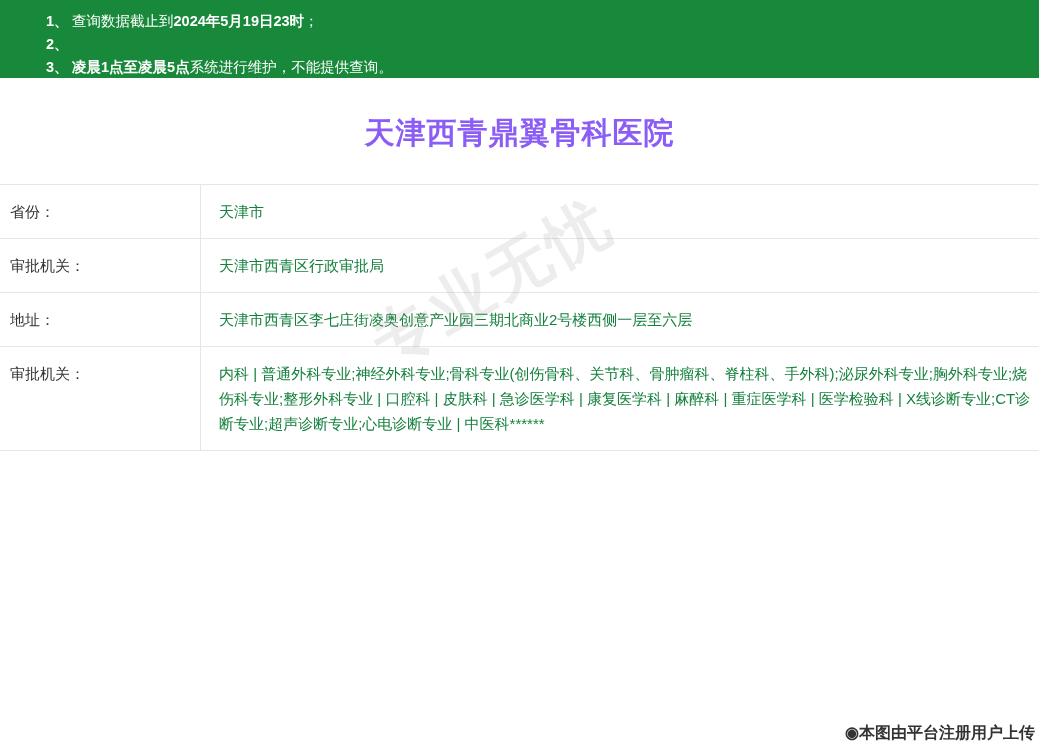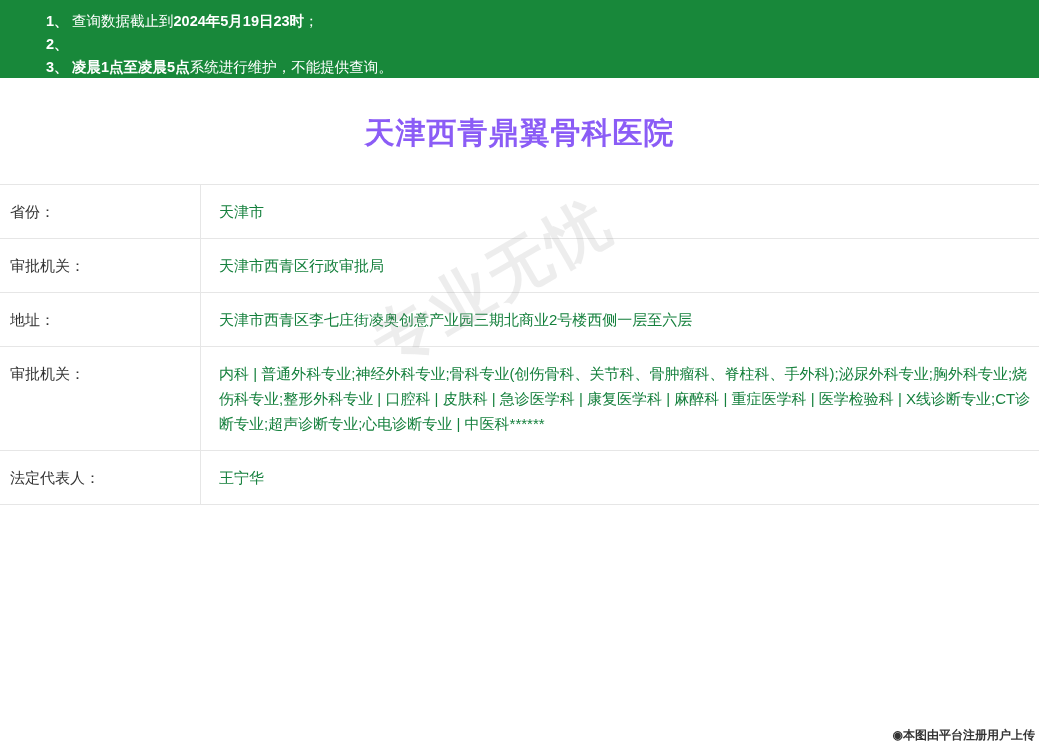--- a/index.html
+++ b/index.html
@@ -102,21 +102,21 @@
     color: rgba(140,140,140,0.16);
     transform: rotate(-30deg);
     pointer-events: none;
     white-space: nowrap;
     letter-spacing: 4px;
   }
   .corner-mark {
     position: absolute;
     right: 4px;
     bottom: 2px;
-    font-size: 12px;
+    font-size: 16px;
     font-weight: bold;
     color: #333333;
     white-space: nowrap;
   }
 </style>
 </head>
 <body>
 
 <div class="notice">
   <div class="notice-line">
@@ -145,24 +145,20 @@
       <td class="value">天津市西青区行政审批局</td>
     </tr>
     <tr>
       <td class="label">地址：</td>
       <td class="value">天津市西青区李七庄街凌奥创意产业园三期北商业2号楼西侧一层至六层</td>
     </tr>
     <tr>
       <td class="label">审批机关：</td>
       <td class="value">内科 | 普通外科专业;神经外科专业;骨科专业(创伤骨科、关节科、骨肿瘤科、脊柱科、手外科);泌尿外科专业;胸外科专业;烧伤科专业;整形外科专业 | 口腔科 | 皮肤科 | 急诊医学科 | 康复医学科 | 麻醉科 | 重症医学科 | 医学检验科 | X线诊断专业;CT诊断专业;超声诊断专业;心电诊断专业 | 中医科******</td>
     </tr>
-    <tr>
-      <td class="label">法定代表人：</td>
-      <td class="value">王宁华</td>
-    </tr>
   </tbody>
 </table>
 
 <div class="footer">
   
 </div>
 
 <div class="watermark">专业无忧</div>
 <div class="corner-mark">◉本图由平台注册用户上传</div>
 

